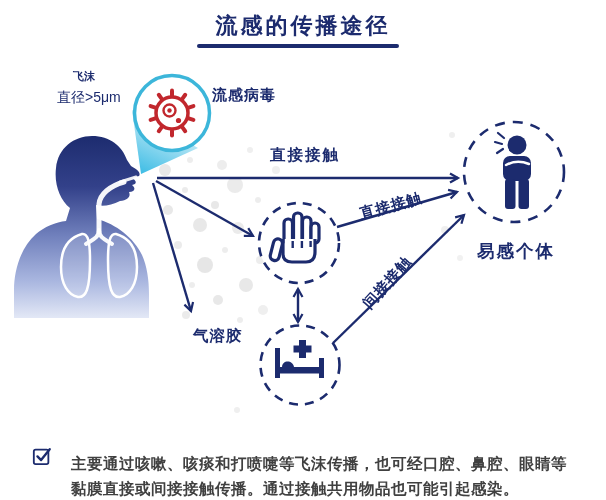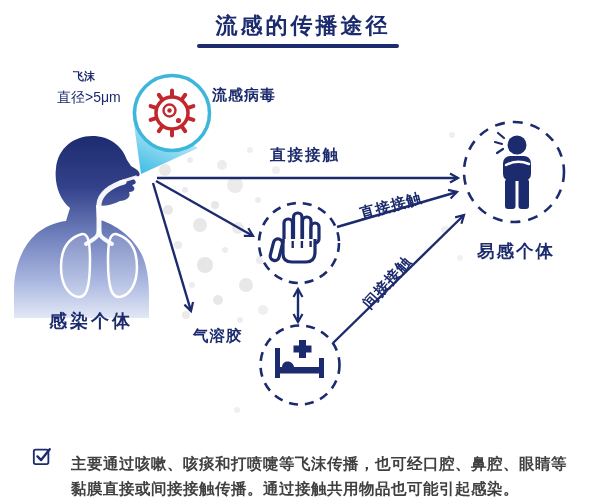--- a/index.html
+++ b/index.html
@@ -181,21 +181,20 @@
     </g>
   </svg>
 
   <div class="lbl" id="lbl-droplet">飞沫</div>
   <div class="lbl" id="lbl-droplet-size">直径&gt;5μm</div>
   <div class="lbl" id="lbl-virus">流感病毒</div>
   <div class="lbl" id="lbl-airborne">直接接触</div>
   <div class="lbl" id="lbl-direct">直接接触</div>
   <div class="lbl" id="lbl-indirect">间接接触</div>
   <div class="lbl" id="lbl-aerosol">气溶胶</div>
-  <div class="lbl" id="lbl-infected">感染个体</div>
   <div class="lbl" id="lbl-susceptible">易感个体</div>
 
   <div id="footnote">
     <svg width="20" height="20" viewBox="0 0 22 22" style="flex-shrink:0;margin-top:3px;">
       <rect x="2" y="4" width="16" height="16" rx="2" fill="#ffffff" stroke="#1c2b6e" stroke-width="2"></rect>
       <path d="M6,11.5 L10,15.5 L19.5,3.5" fill="none" stroke="#1c2b6e" stroke-width="2.6" stroke-linecap="round" stroke-linejoin="round"></path>
     </svg>
     <p>主要通过咳嗽、咳痰和打喷嚏等飞沫传播，也可经口腔、鼻腔、眼睛等黏膜直接或间接接触传播。通过接触共用物品也可能引起感染。</p>
   </div>
 

